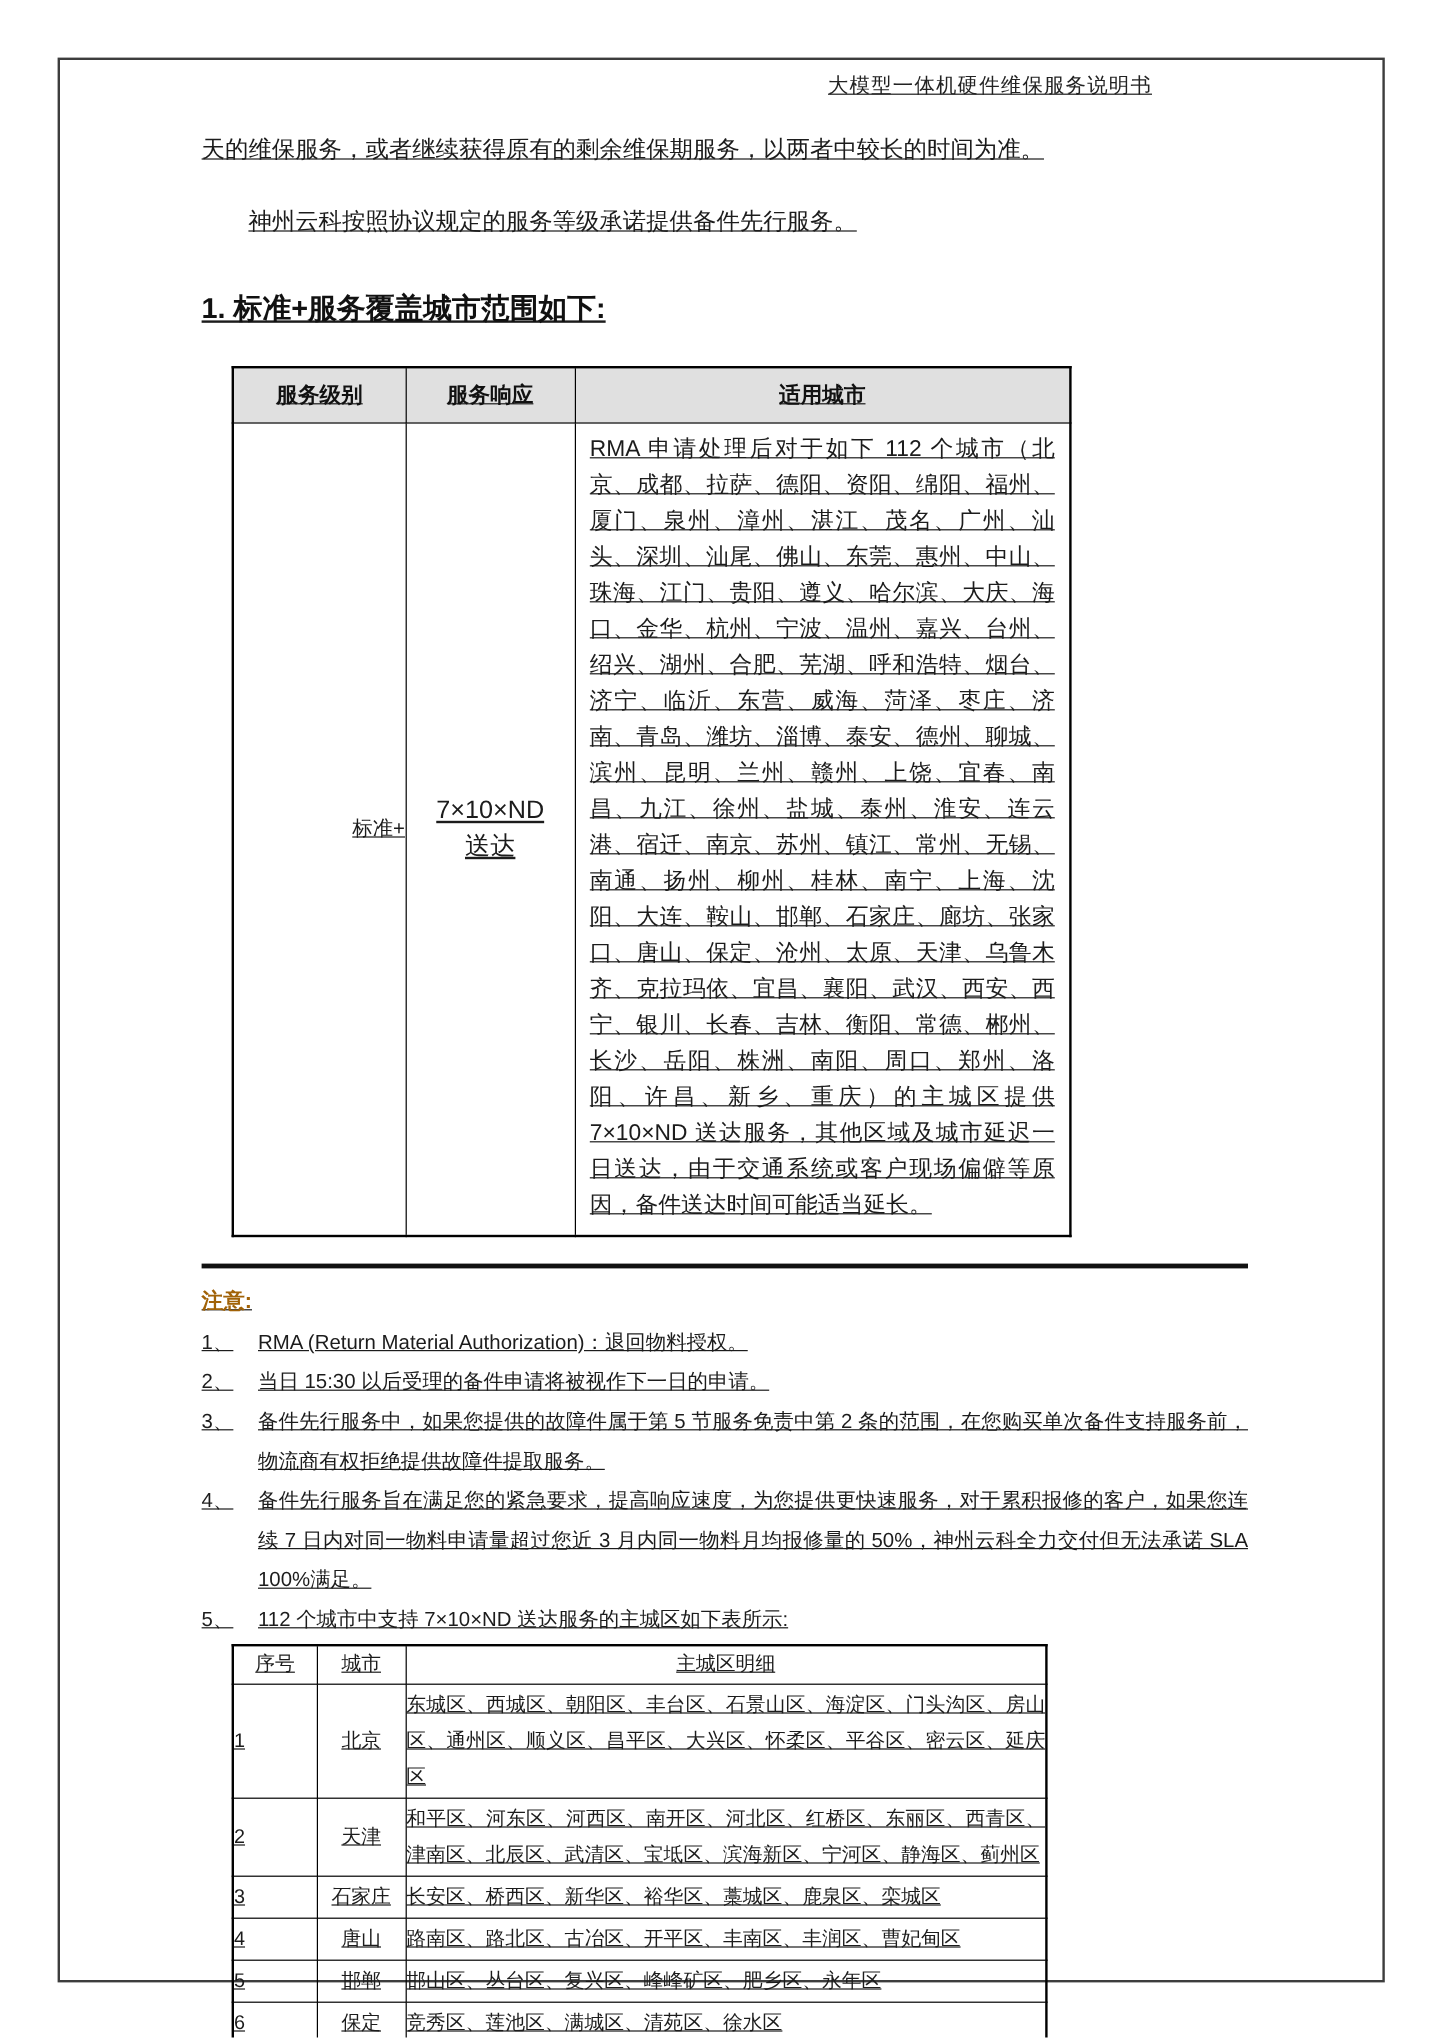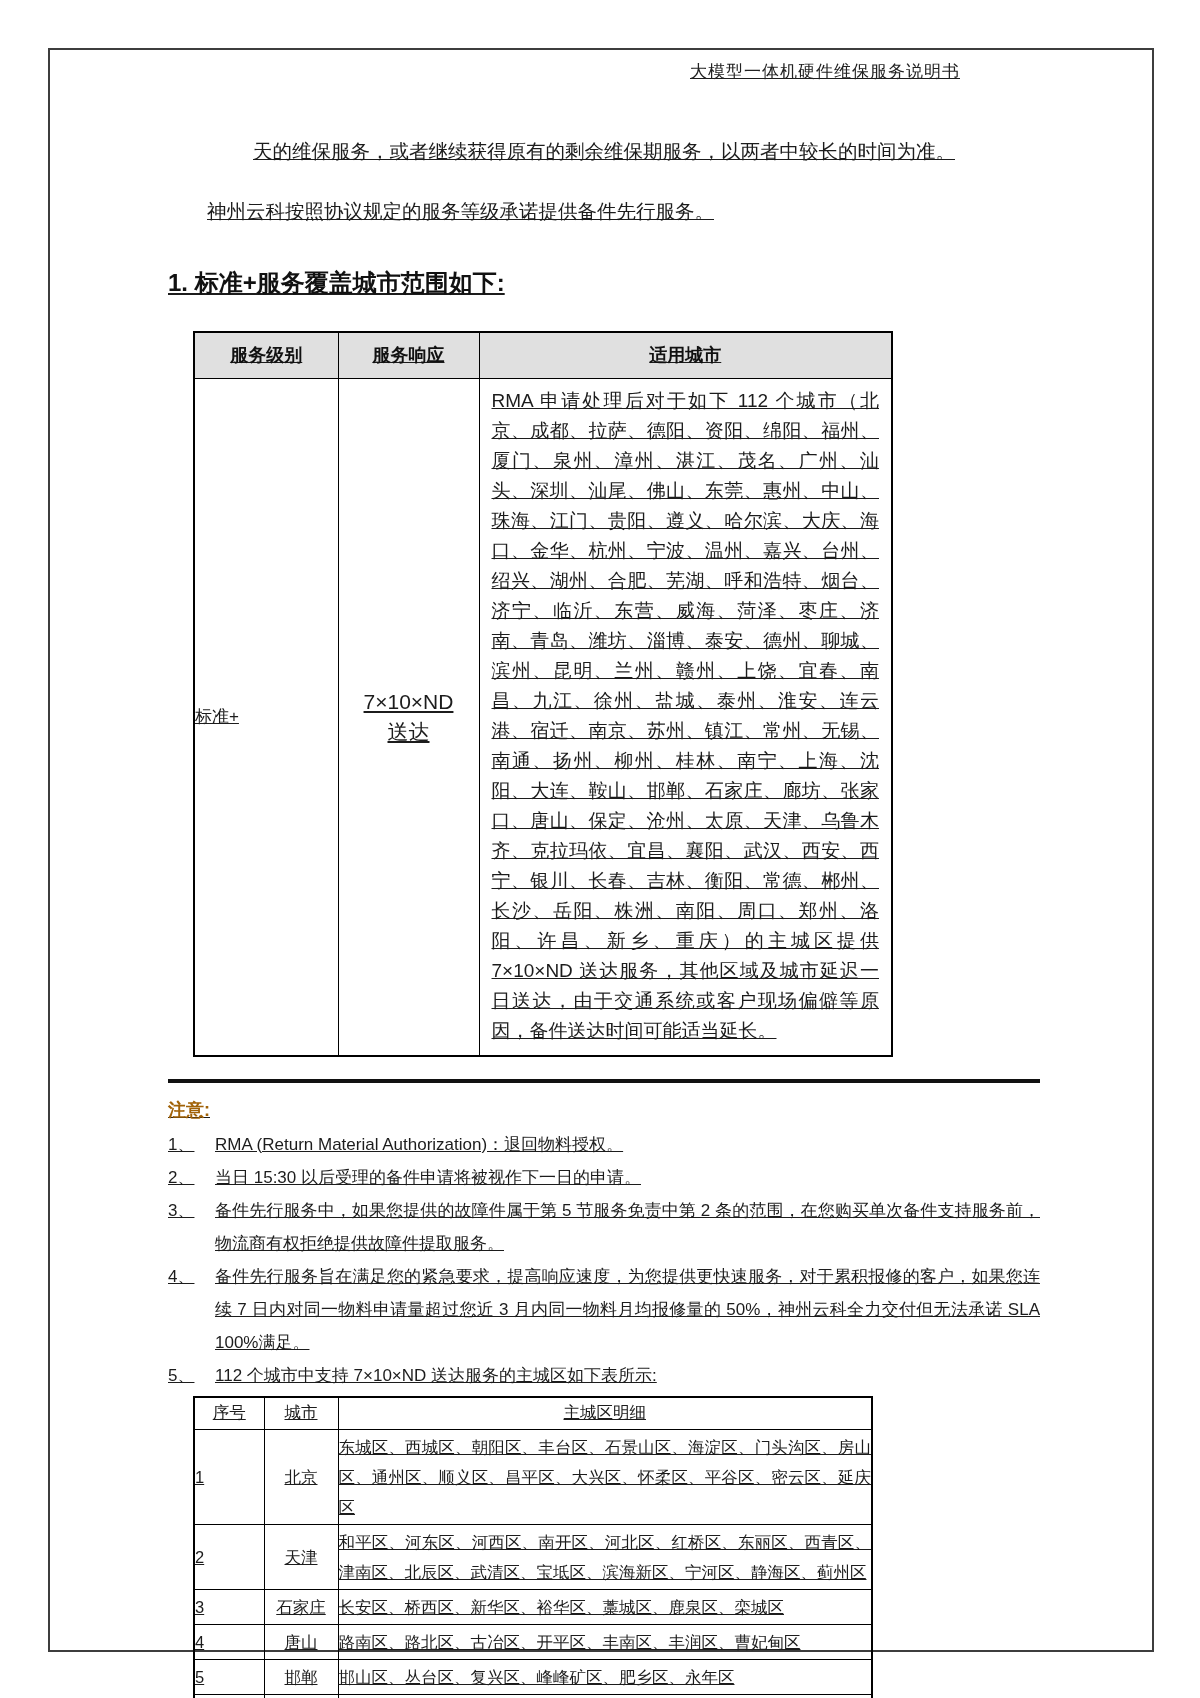--- a/index.html
+++ b/index.html
@@ -24,24 +24,23 @@
   }
   .doc-header {
     text-align: right;
     padding-right: 80px;
     font-family: "Liberation Serif", serif;
     font-size: 17px;
     color: #222222;
     letter-spacing: 1px;
   }
   .para-1 {
-    margin-top: 54px;
+    margin-top: 28px;
     font-size: 19.5px;
     line-height: 28px;
-    text-align: center;
   }
   .para-2 {
     margin-top: 32px;
     font-size: 19.5px;
     line-height: 28px;
     text-indent: 2em;
   }
   .section-heading {
     margin-top: 42px;
     font-size: 24px;
@@ -61,21 +60,21 @@
     font-size: 18px;
     font-weight: bold;
     text-align: center;
     vertical-align: middle;
     color: #111111;
   }
   .service-table td { border: 1px solid #000000; }
   .col-level { width: 144px; }
   .col-response { width: 141px; }
   .cell-level {
-    text-align: left; vertical-align: middle;
+    text-align: right; vertical-align: middle;
     font-size: 17px;
   }
   .cell-response {
     text-align: center; vertical-align: middle;
     font-size: 21px; line-height: 30px;
   }
   .cell-cities {
     padding: 7px 12px 9px 12px;
     font-size: 19px;
     line-height: 30px;

